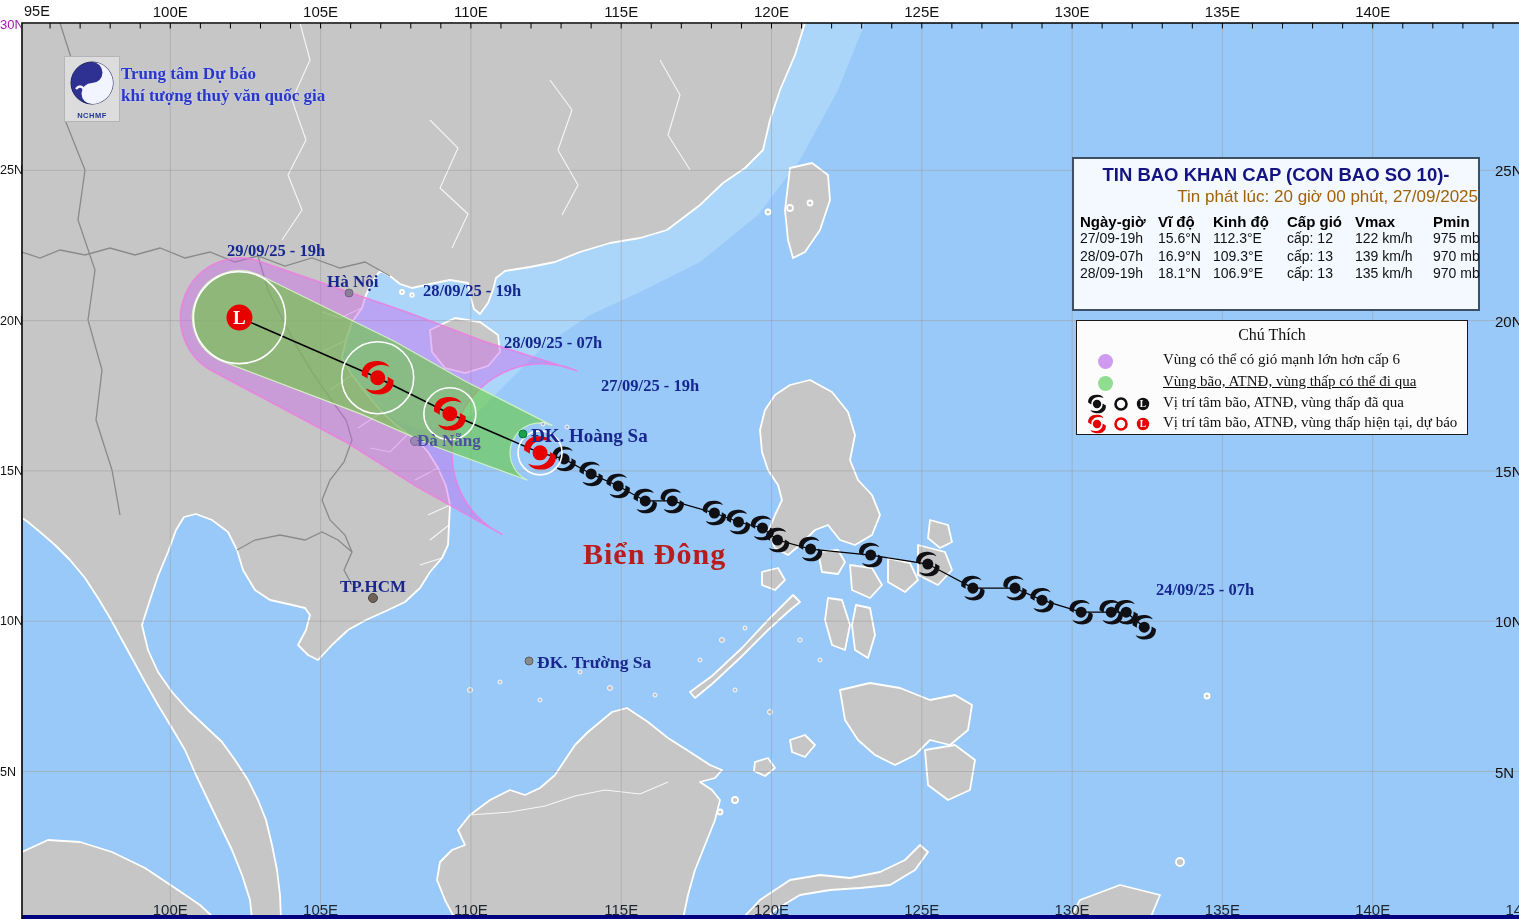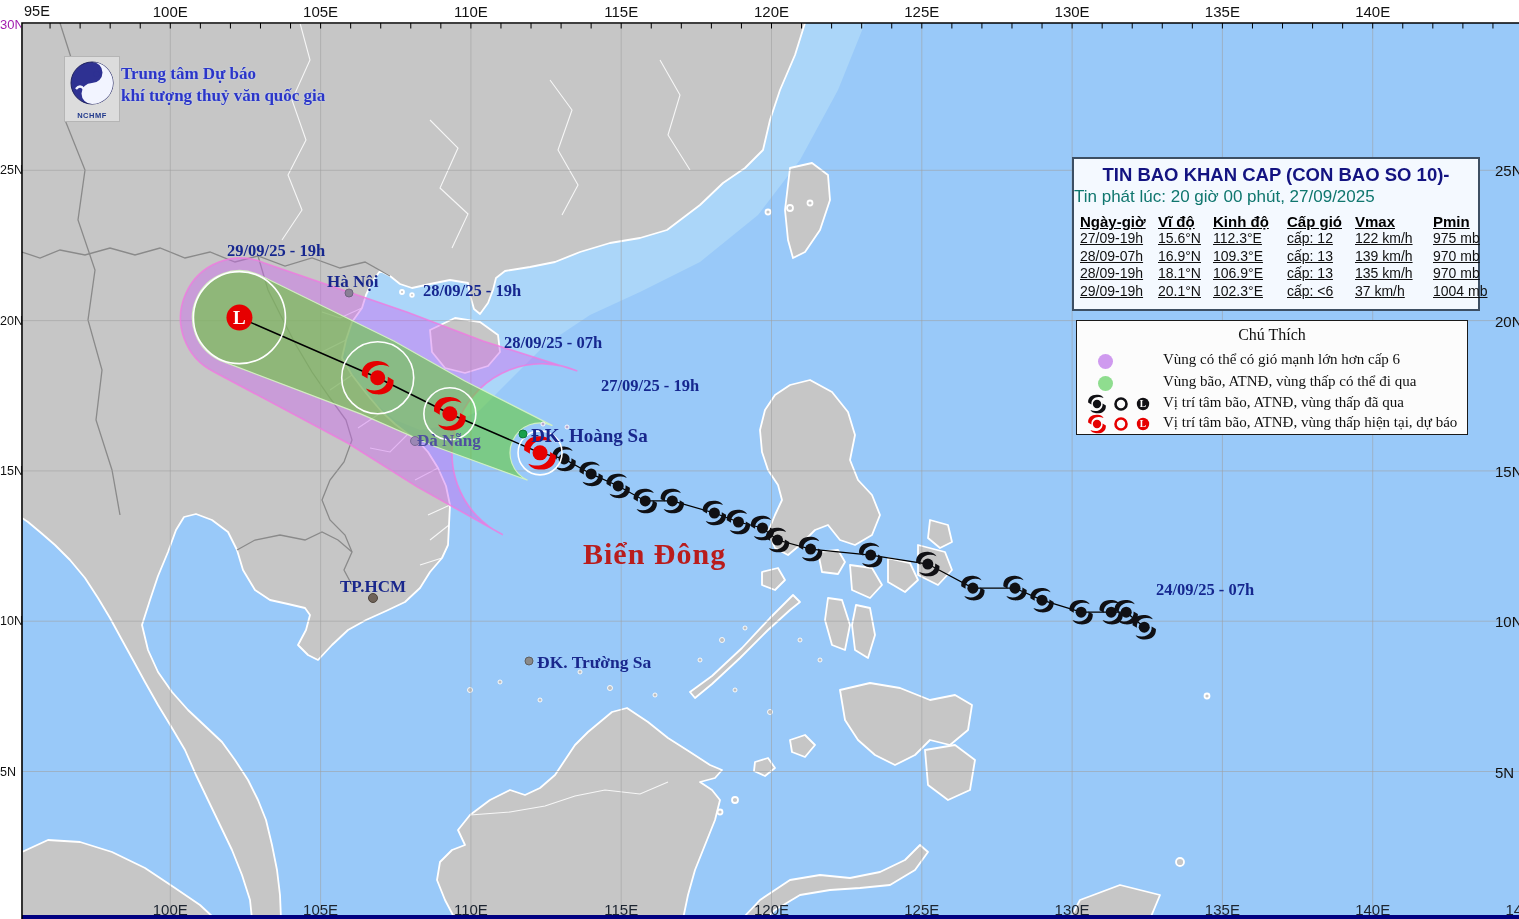--- a/index.html
+++ b/index.html
@@ -14,22 +14,22 @@
   .datelab{font:bold 16.5px "Liberation Serif",serif;color:#16278f;}
   .citylab{font:bold 17px "Liberation Serif",serif;color:#19278c;}
   .sealab{font:bold 30px "Liberation Serif",serif;color:#b91c1c;letter-spacing:1px;margin-top:39px;}
   .agency{font:bold 17px "Liberation Serif",serif;color:#2b35c8;text-shadow:0 0 2px rgba(205,225,255,.95);}
   #logo-box{position:absolute;left:64px;top:56px;width:54px;height:64px;background:#dcdcdc;
             border:1px solid #b5b5b5;text-align:center;}
   #logo-box .nchmf{font:bold 7.5px "Liberation Sans",sans-serif;color:#223a8c;letter-spacing:.5px;}
   #alert-box{position:absolute;left:1072px;top:157px;width:404px;height:150px;
              background:#f4f9ff;border:2px solid #3d4f63;}
   #alert-title{margin-top:5px;text-align:center;font:bold 18.5px "Liberation Sans",sans-serif;color:#131381;}
-  #alert-issued{text-align:left;font:17px "Liberation Sans",sans-serif;color:#0f766e;margin-top:1px;}
-  .arow{display:grid;grid-template-columns:78px 55px 74px 68px 78px auto;padding:0 6px;white-space:nowrap;text-decoration:underline;}
+  #alert-issued{text-align:right;font:17px "Liberation Sans",sans-serif;color:#a16207;margin-top:1px;}
+  .arow{display:grid;grid-template-columns:78px 55px 74px 68px 78px auto;padding:0 6px;white-space:nowrap;}
   .ahead{font:bold 15px "Liberation Sans",sans-serif;color:#000;margin-top:6px;}
   .adata{font:14px "Liberation Sans",sans-serif;color:#101010;line-height:17.5px;}
   #legend-box{position:absolute;left:1076px;top:320px;width:390px;height:113px;
               background:#fcfcfc;border:1.5px solid #1a1a1a;}
   #legend-title{text-align:center;font:16px "Liberation Serif",serif;color:#111;margin-top:5px;}
   .lgrow{position:absolute;left:8px;height:20px;display:flex;}
   .lgsw{width:78px;display:flex;align-items:center;}
   .lgtext{font:15px "Liberation Serif",serif;color:#111;white-space:nowrap;}
   .dotcirc{border-radius:50%;display:inline-block;}
 </style>
@@ -444,41 +444,33 @@
           <span>970 mb</span>
         </div>
         <div class="arow adata">
           <span>28/09-19h</span>
           <span>18.1°N</span>
           <span>106.9°E</span>
           <span>cấp: 13</span>
           <span>135 km/h</span>
           <span>970 mb</span>
         </div>
-        <div class="arow adata">
-          <span>29/09-19h</span>
-          <span>20.1°N</span>
-          <span>102.3°E</span>
-          <span>cấp: &lt;6</span>
-          <span>37 km/h</span>
-          <span>1004 mb</span>
-        </div>
       </div>
 </div>
 
 <div id="legend-box">
   <div id="legend-title">Chú Thích</div>
   <div id="legend-rows">
         <div class="lgrow" style="top: 30px;">
           <span class="lgsw">
             <span class="dotcirc" style="width: 15px; height: 15px; margin-left: 13px; background: rgb(207, 154, 239);"></span>
           </span>
           <span class="lgtext">Vùng có thể có gió mạnh lớn hơn cấp 6</span>
         </div>
-        <div class="lgrow" style="top: 52px;">
+        <div class="lgrow" style="top: 52px; text-decoration: underline;">
           <span class="lgsw">
             <span class="dotcirc" style="width: 15px; height: 15px; margin-left: 13px; background: rgb(143, 221, 143);"></span>
           </span>
           <span class="lgtext">Vùng bão, ATNĐ, vùng thấp có thể đi qua</span>
         </div>
         <div class="lgrow" style="top: 73px;">
           <span class="lgsw">
             <svg width="72" height="20" viewBox="0 0 72 20">
               <g transform="translate(12,10) scale(0.7916666666666666)">
                 <path d="M-11.2,-1.8C-11.6,-8.8 -6.4,-12.4 1.2,-11.7C4.6,-11.4 7.2,-9.7 8.3,-7.6C4.6,-9.3 0.4,-9.4 -2.6,-7.8C-5.9,-6.1 -7.4,-3.2 -7.1,0.6Z" fill="#101014"></path>

